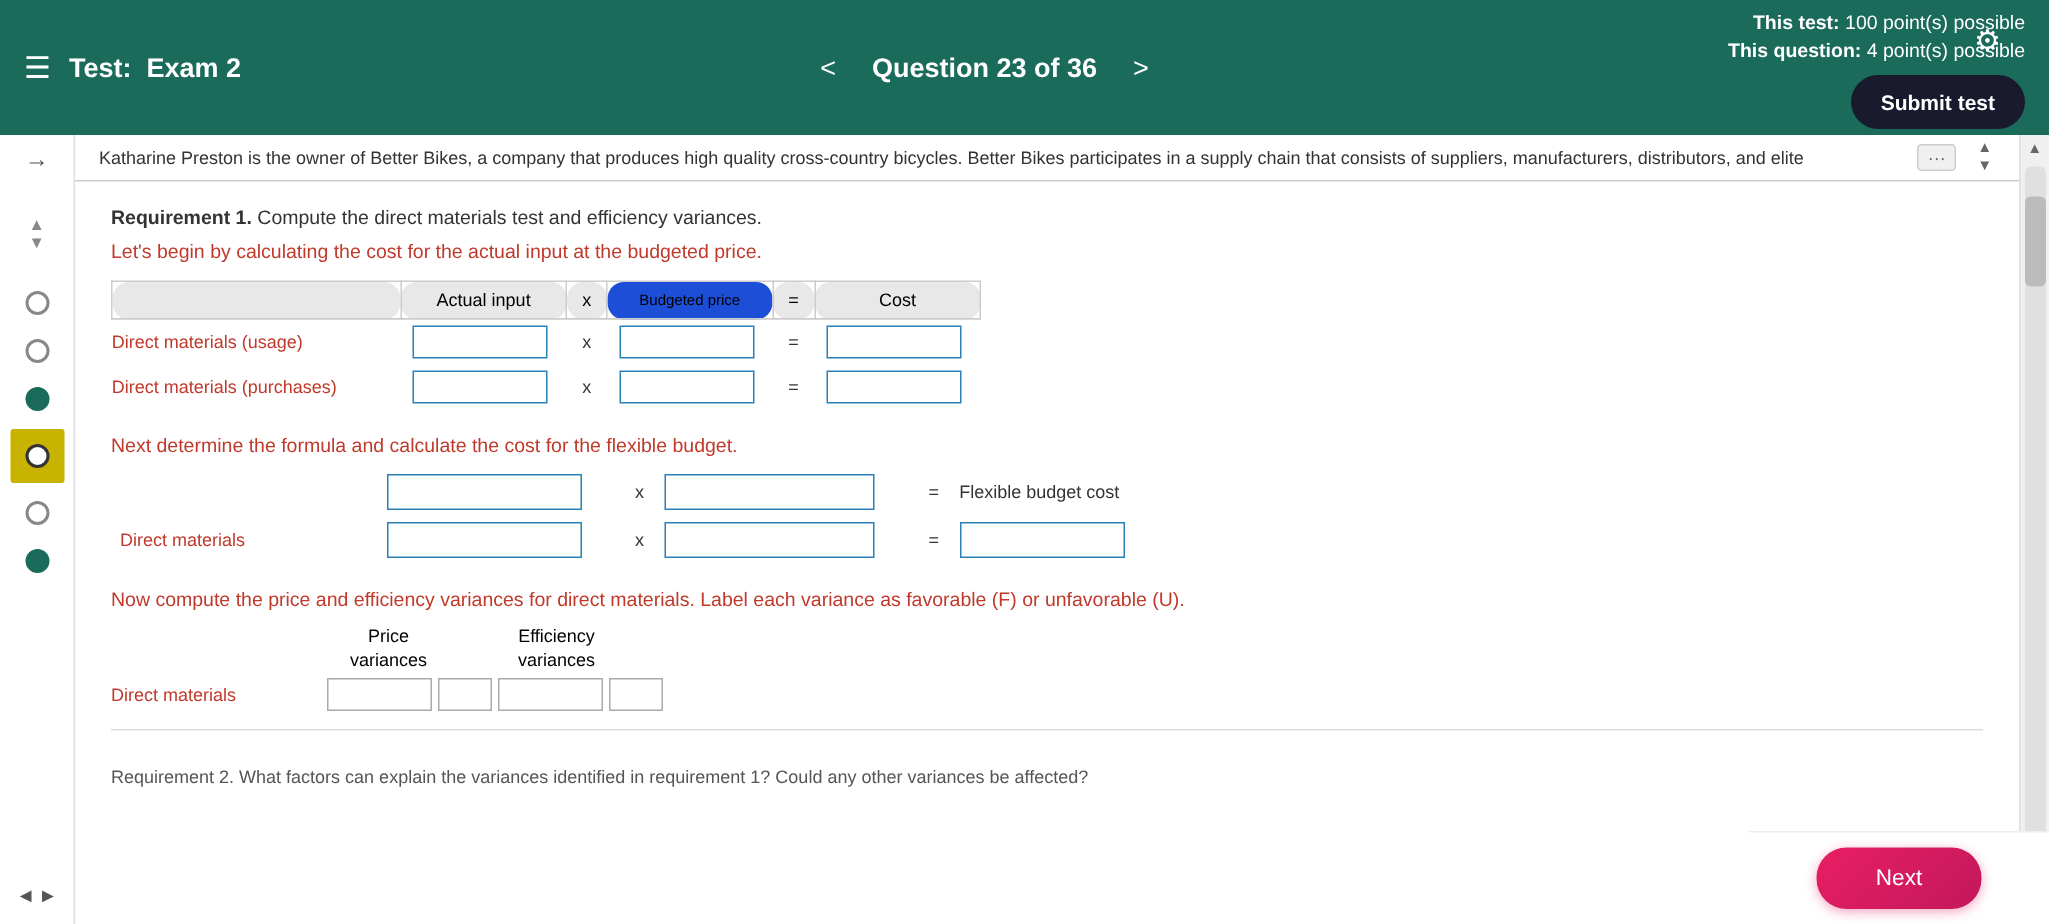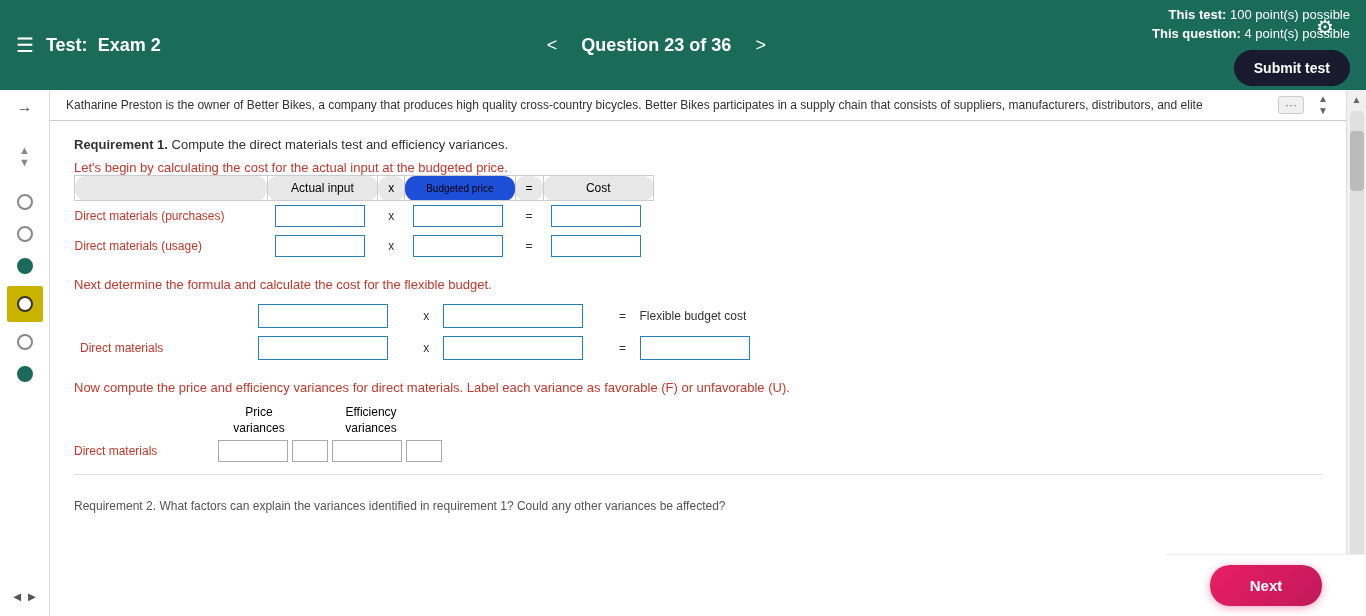--- a/index.html
+++ b/index.html
@@ -155,21 +155,21 @@
       margin-bottom: 8px;
       color: #333;
     }
     .requirement-title strong {
       font-weight: bold;
     }
 
     .instruction-text {
       color: #c0392b;
       font-size: 13px;
-      margin-bottom: 0;
+      margin-bottom: 12px;
     }
 
     
     .calc-table {
       border-collapse: collapse;
       margin-bottom: 16px;
       min-width: 580px;
     }
     .calc-table td {
       padding: 4px 8px;
@@ -276,21 +276,21 @@
       display: flex;
       justify-content: center;
     }
     .next-btn {
       background: linear-gradient(135deg, #e91e63, #c2185b);
       color: white;
       border: none;
       border-radius: 20px;
       padding: 12px 40px;
       font-size: 15px;
-      font-weight: bold;
+      font-weight: normal;
       cursor: pointer;
       box-shadow: 0 2px 8px rgba(233,30,99,0.4);
     }
 
     
     .right-scroll {
       width: 20px;
       background: #f0f0f0;
       border-left: 1px solid #ddd;
       display: flex;
@@ -435,29 +435,29 @@
             <td style="min-width:185px; background:#e8e8e8; border:1px solid #ccc;"></td>
             <td style="background:#e8e8e8; border:1px solid #ccc; text-align:center; font-size:12px;">Actual input</td>
             <td style="background:#e8e8e8; border:1px solid #ccc; text-align:center; font-size:12px; width:20px;">x</td>
             <td style="background:#1d4ed8; border:1px solid #ccc; font-size:10px;">Budgeted price</td>
             <td style="background:#e8e8e8; border:1px solid #ccc; text-align:center; font-size:12px; width:20px;">=</td>
             <td style="background:#e8e8e8; border:1px solid #ccc; text-align:center; font-size:12px;">Cost</td>
           </tr>
         </thead>
         <tbody>
           <tr>
-            <td class="label-cell">Direct materials (purchases)</td>
+            <td class="label-cell">Direct materials (usage)</td>
             <td><input type="text" class="blue-input" style=""></td>
             <td class="operator">x</td>
             <td><input type="text" class="blue-input" style=""></td>
             <td class="operator">=</td>
             <td><input type="text" class="blue-input" style=""></td>
           </tr>
           <tr>
-            <td class="label-cell">Direct materials (usage)</td>
+            <td class="label-cell">Direct materials (purchases)</td>
             <td><input type="text" class="blue-input" style=""></td>
             <td class="operator">x</td>
             <td><input type="text" class="blue-input" style=""></td>
             <td class="operator">=</td>
             <td><input type="text" class="blue-input" style=""></td>
           </tr>
         </tbody>
       </table>
 
       <p class="section-divider-text">Next determine the formula and calculate the cost for the flexible budget.</p>

